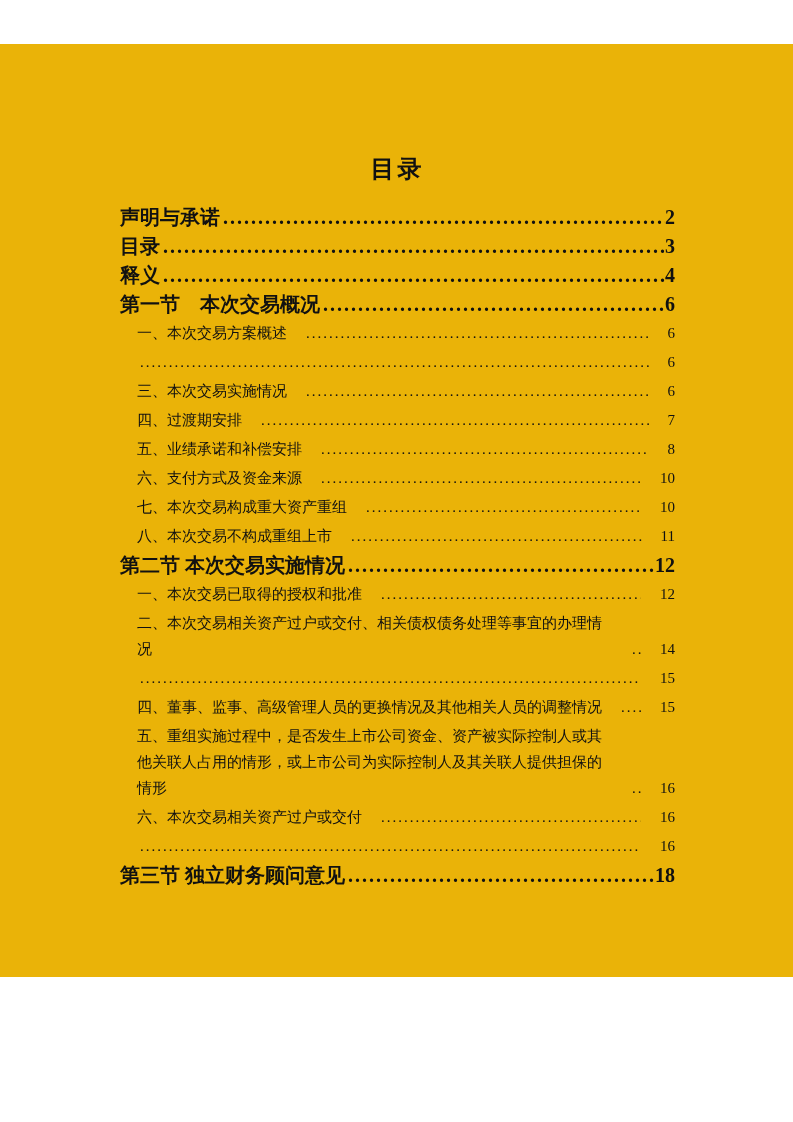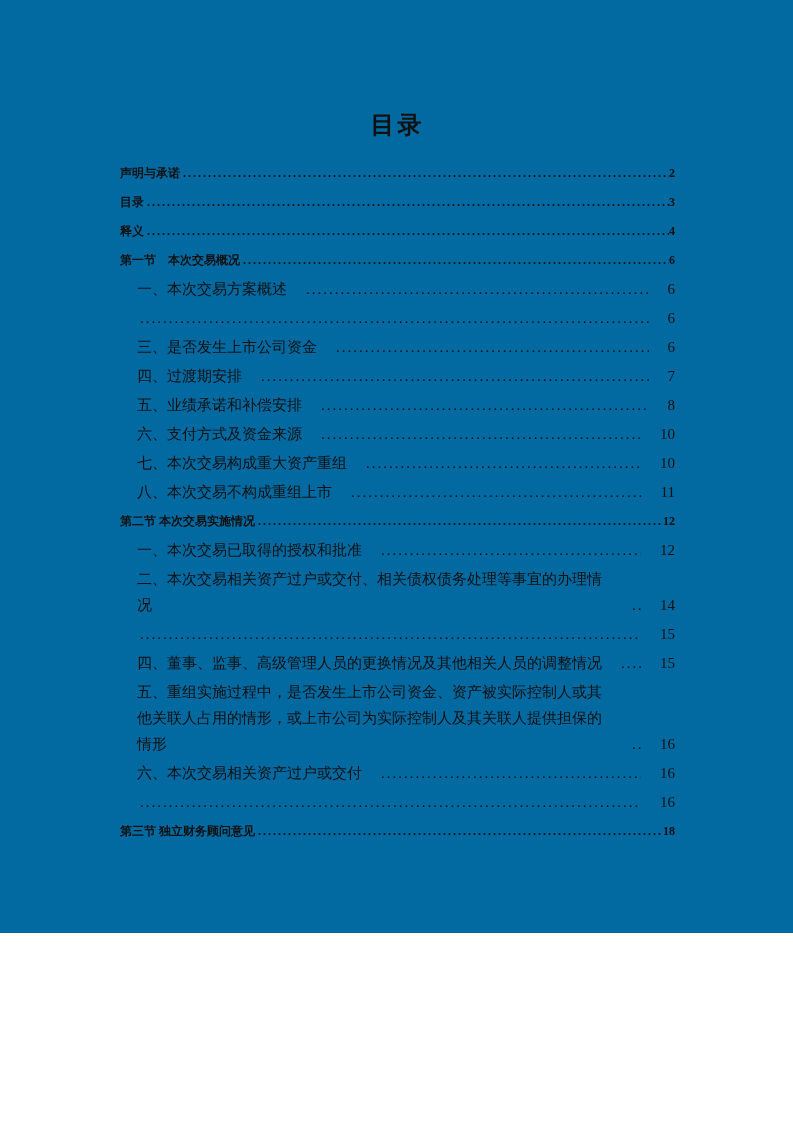--- a/index.html
+++ b/index.html
@@ -4,24 +4,25 @@
 <style>
   html, body {
     margin: 0;
     padding: 0;
     background: #ffffff;
   }
   .page {
     position: relative;
     width: 793px;
     height: 933px;
-    background: #0369a1;
+    background: #eab308;
     color: #111111;
     font-family: "Liberation Serif", "DejaVu Serif", serif;
     overflow: hidden;
+    margin-top: 44px;
   }
   .doc-title {
     position: absolute;
     top: 110px;
     left: 120px;
     width: 555px;
     margin: 0;
     text-align: center;
     font-size: 24px;
     line-height: 30px;
@@ -36,21 +37,21 @@
   }
   .toc-entry {
     display: flex;
     align-items: flex-end;
     font-size: 15.5px;
     line-height: 26px;
     margin-bottom: 3px;
   }
   .toc-entry.level1 {
     font-weight: bold;
-    font-size: 12px;
+    font-size: 20px;
     font-family: Liberation Serif, serif;
   }
   .toc-entry.level2 {
     padding-left: 17px;
     font-size: 15px;
     gap: 16px;
   }
   .toc-label {
     flex: 0 1 auto;
   }
@@ -106,21 +107,21 @@
       <div class="toc-entry level2">
         <span class="toc-label">一、本次交易方案概述</span>
         <span class="leader">............................................................................................................................................................................................................................................................................................................</span>
         <span class="toc-page">6</span>
       </div>
       <div class="toc-entry level2">
         <span class="leader">............................................................................................................................................................................................................................................................................................................</span>
         <span class="toc-page">6</span>
       </div>
       <div class="toc-entry level2">
-        <span class="toc-label">三、是否发生上市公司资金</span>
+        <span class="toc-label">三、本次交易实施情况</span>
         <span class="leader">............................................................................................................................................................................................................................................................................................................</span>
         <span class="toc-page">6</span>
       </div>
       <div class="toc-entry level2">
         <span class="toc-label">四、过渡期安排</span>
         <span class="leader">............................................................................................................................................................................................................................................................................................................</span>
         <span class="toc-page">7</span>
       </div>
       <div class="toc-entry level2">
         <span class="toc-label">五、业绩承诺和补偿安排</span>

